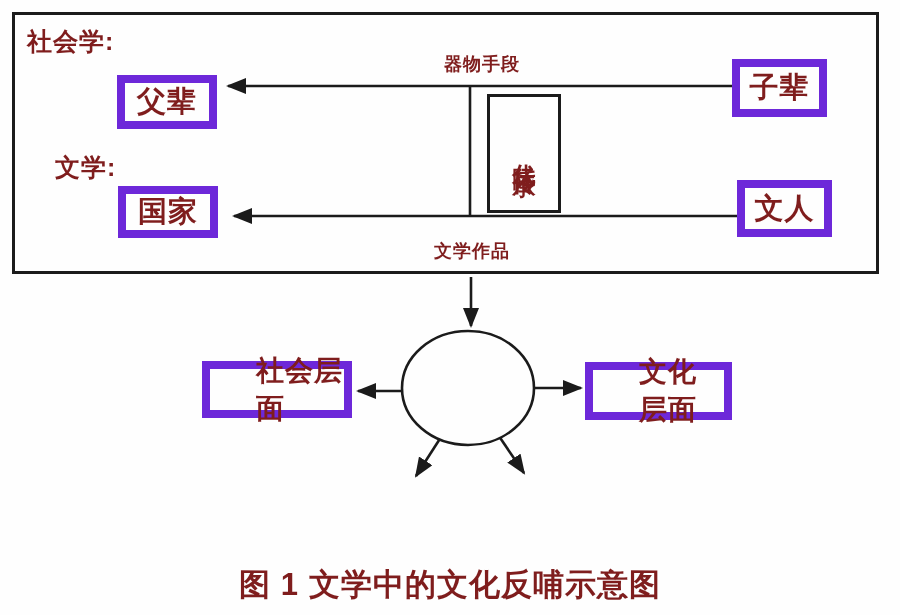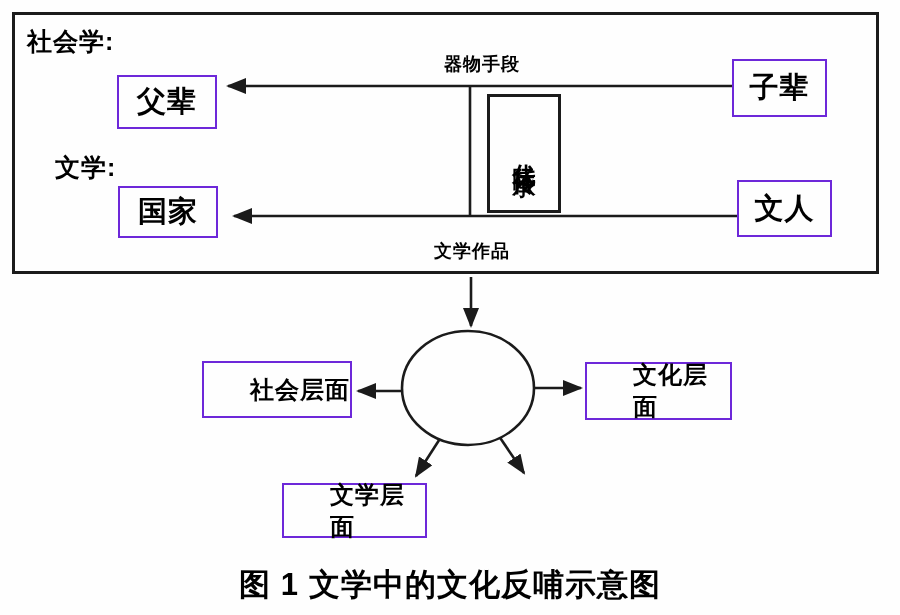--- a/index.html
+++ b/index.html
@@ -6,21 +6,21 @@
     margin: 0;
     padding: 0;
     background: #ffffff;
   }
   .stage {
     position: relative;
     width: 900px;
     height: 615px;
     background: #fefefe;
     font-family: "Liberation Sans", "DejaVu Sans", sans-serif;
-    color: #000000;
+    color: #7f1d1d;
     overflow: hidden;
   }
   .wires {
     position: absolute;
     left: 0; top: 0;
     width: 900px; height: 615px;
     z-index: 1;
   }
   .wires line { stroke: #1b1b1b; stroke-width: 2.6; }
   .wires ellipse { stroke: #1b1b1b; stroke-width: 2.6; fill: #fefefe; }
@@ -28,32 +28,32 @@
     position: absolute;
     left: 12px; top: 12px;
     width: 867px; height: 262px;
     border: 3px solid #1b1b1b;
     background: transparent;
     z-index: 0;
     box-sizing: border-box;
   }
   .node {
     position: absolute;
-    border: 2px solid #6d28d9;
+    border: 8px solid #6d28d9;
     background: #fefefe;
     display: flex;
     align-items: center;
     justify-content: center;
     font-weight: bold;
     z-index: 2;
     box-sizing: border-box;
     letter-spacing: 1px;
   }
   .node-2char { font-size: 29px; }
-  .node-4char { font-size: 24px; letter-spacing: 1px; padding-left: 46px; }
+  .node-4char { font-size: 28px; letter-spacing: 1px; padding-left: 46px; }
   .row-label {
     position: absolute;
     font-weight: bold;
     font-size: 25px;
     z-index: 2;
     letter-spacing: 1px;
   }
   .edge-label {
     position: absolute;
     font-weight: bold;
@@ -140,19 +140,18 @@
   <div class="node node-2char" style="left:118px; top:186px; width:100px; height:52px;">国家</div>
   <div class="node node-2char" style="left:737px; top:180px; width:95px; height:57px;">文人</div>
 
   <div class="vertical-node">
     <span>代际传承</span>
   </div>
 
 
   <div class="node node-4char" style="left:202px; top:361px; width:150px; height:57px;">社会层面</div>
   <div class="node node-4char" style="left:585px; top:362px; width:147px; height:58px;">文化层面</div>
-  <div class="node node-4char" style="left:282px; top:483px; width:145px; height:55px;">文学层面</div>
 
   <div class="caption">
     <span class="cap-num">图 1</span><span>文学中的文化反哺示意图</span>
   </div>
 
 </div>
 
 </body></html>

